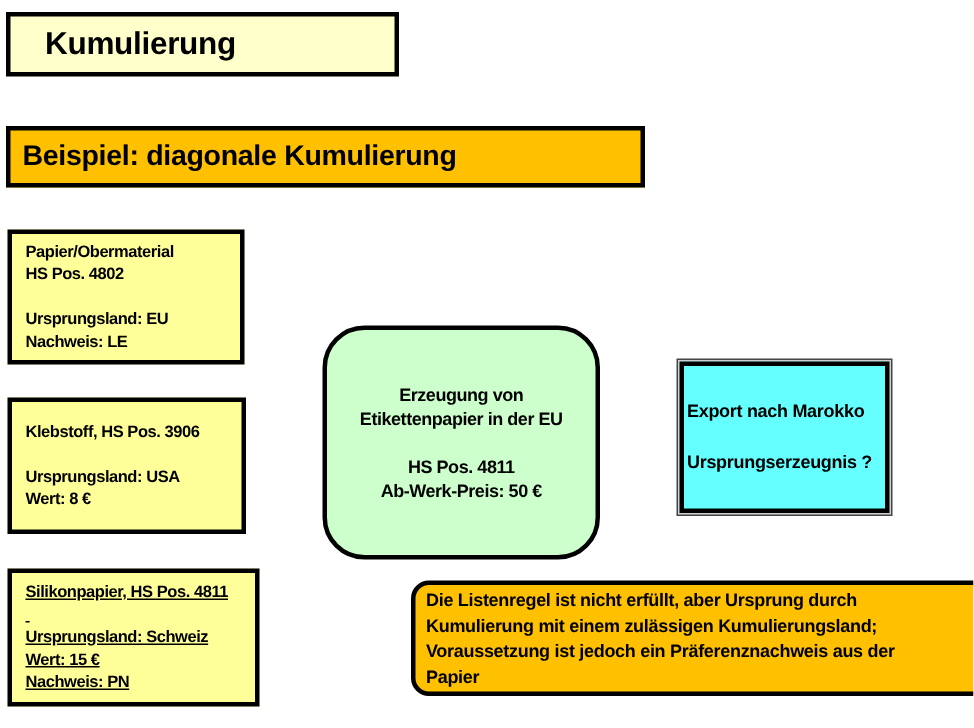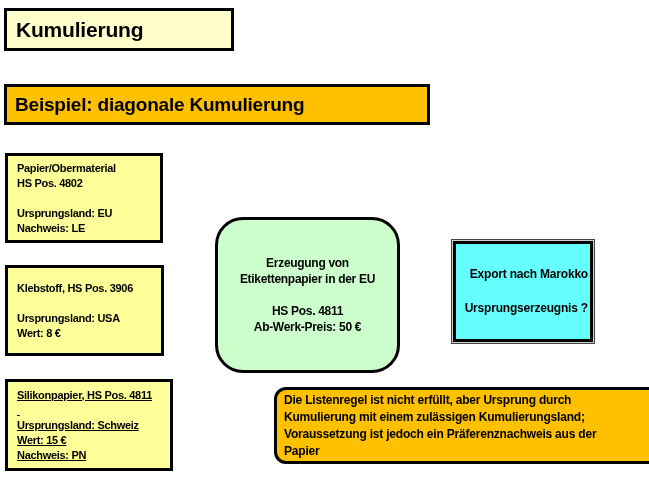--- a/index.html
+++ b/index.html
@@ -15,24 +15,24 @@
 
   .box {
     position: absolute;
     box-sizing: border-box;
     border: 3px solid var(--border, #000);
     font-weight: bold;
   }
 
   
   .title-box {
-    left: 4px; top: 8px; width: 230px; height: 43px;
+    left: 4px; top: 8px; width: 262px; height: 43px;
     background: var(--paleYellow, #FFFFCC);
     display: flex; align-items: center;
-    padding-left: 9px;
+    padding-left: 23px;
     font-size: 21px;
     letter-spacing: -0.2px;
   }
 
   
   .header-box {
     left: 4px; top: 84px; width: 426px; height: 41px;
     background: var(--orange, #FFC000);
     display: flex; align-items: center;
     padding-left: 8px;
@@ -68,21 +68,21 @@
 
   
   .export-box {
     left: 453px; top: 241px; width: 140px; height: 101px;
     background: var(--cyan, #66FFFF);
     box-shadow: 0 0 0 1px #d0d0d0, 0 0 0 2px #444444;
     font-size: 12px;
     line-height: 17px;
     letter-spacing: -0.2px;
     display: flex; flex-direction: column; justify-content: center;
-    text-align: right;
+    text-align: left;
     padding: 0 2px;
   }
 
   
   .note-box {
     left: 274px; top: 387px; width: 423px; height: 77px;
     background: var(--orange, #FFC000);
     font-size: 12px;
     line-height: 17px;
     letter-spacing: -0.2px;

